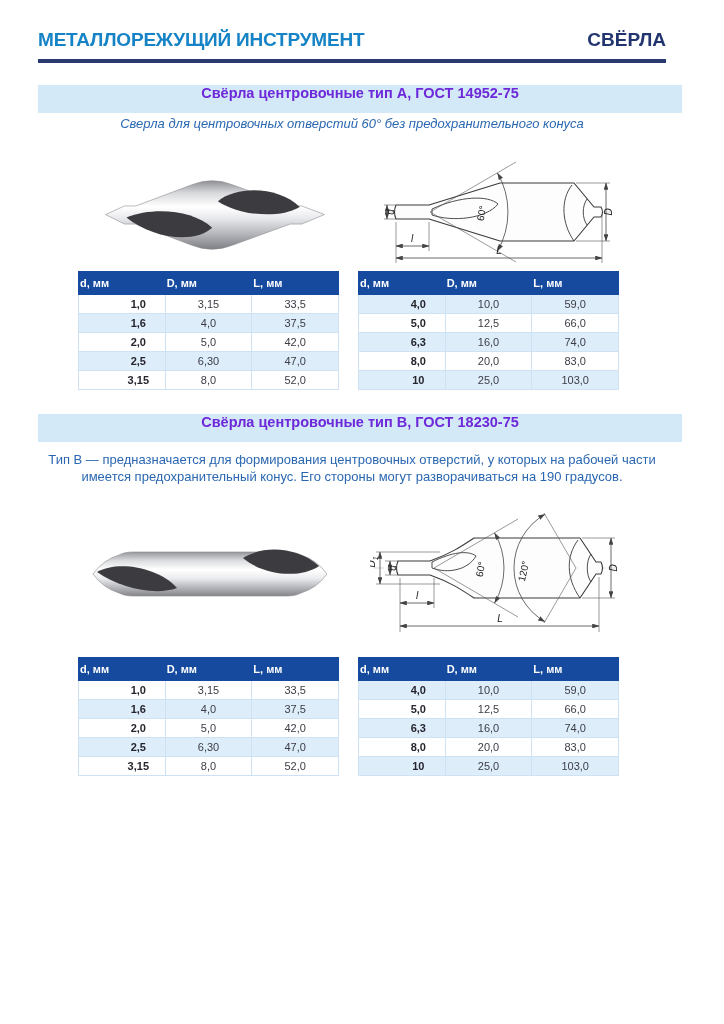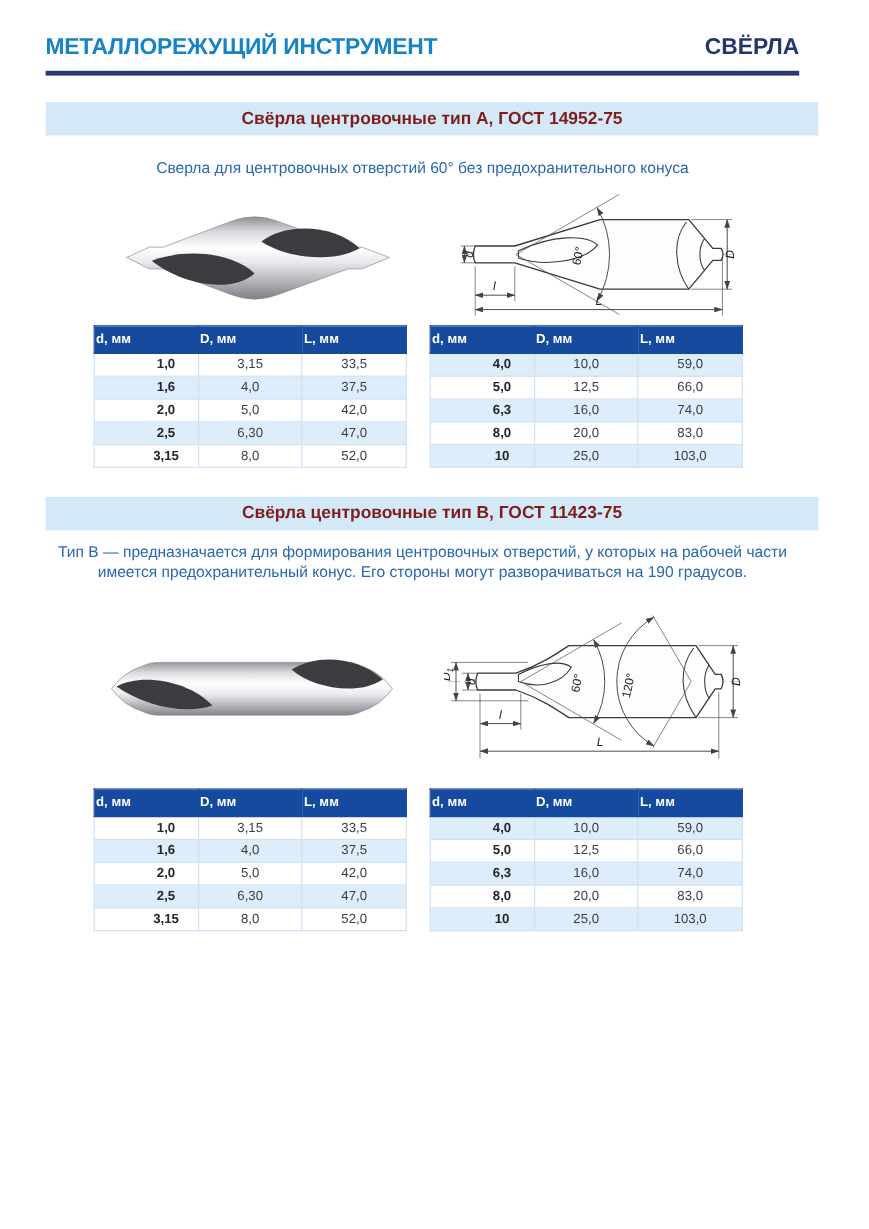--- a/index.html
+++ b/index.html
@@ -6,26 +6,26 @@
   .page{position:relative;width:724px;height:1024px;background:#fff;overflow:hidden;
         font-family:"Liberation Sans",sans-serif;}
   
   .hdr-left{position:absolute;left:38px;top:29px;font-size:19px;font-weight:bold;
             color:#1583c5;letter-spacing:-0.2px;white-space:nowrap;}
   .hdr-right{position:absolute;right:58px;top:29px;font-size:19px;font-weight:bold;
              color:#22356f;white-space:nowrap;text-align:center;}
   .hdr-rule{position:absolute;left:38px;top:59px;width:628px;height:4px;background:#2a3a6e;}
   
   .banner{position:absolute;left:38px;width:644px;height:28px;background:#d3e9f7;
-          display:flex;align-items:center;justify-content:center;
-          font-size:14.5px;font-weight:bold;color:#7f1d1d;}
+          display:flex;justify-content:center;
+          font-size:14.5px;font-weight:bold;color:#6d28d9;}
   #banner-a{top:85px;}
   #banner-b{top:414px;}
   .sub{position:absolute;left:48px;width:608px;text-align:center;color:#2a67b1;font-size:13px;}
-  #sub-a{top:132px;}
+  #sub-a{top:116px;font-style:italic;}
   #desc-b{top:451px;line-height:17px;}
   
   .fig{position:absolute;}
   #photo-a{left:95px;top:165px;width:240px;height:100px;}
   #drawing-a{left:382px;top:152px;width:233px;height:117px;}
   #photo-b{left:82px;top:518px;width:256px;height:112px;}
   #drawing-b{left:370px;top:504px;width:250px;height:134px;}
   
   .dtable{position:absolute;width:261px;border-collapse:collapse;table-layout:fixed;
           font-size:11px;}
@@ -185,21 +185,21 @@
         </tr>
         <tr class="alt">
           <td class="b">10</td>
           <td>25,0</td>
           <td>103,0</td>
         </tr>
       </tbody>
   </table>
 
   <div class="banner" id="banner-b">
-    <span>Свёрла центровочные тип B, ГОСТ 11423-75</span>
+    <span>Свёрла центровочные тип B, ГОСТ 18230-75</span>
   </div>
   <div class="sub" id="desc-b">Тип B — предназначается для формирования центровочных отверстий, у которых на рабочей части имеется предохранительный конус. Его стороны могут разворачиваться на 190 градусов.</div>
 
   <svg class="fig" id="photo-b" viewBox="0 0 250 112">
     <defs>
       <linearGradient id="gB" x1="0" y1="0" x2="0" y2="1">
         <stop offset="0" stop-color="#96979b"></stop>
           <stop offset="0.2" stop-color="#dcdde0"></stop>
         <stop offset="0.4" stop-color="#ffffff"></stop>
           <stop offset="0.6" stop-color="#ebecee"></stop>

